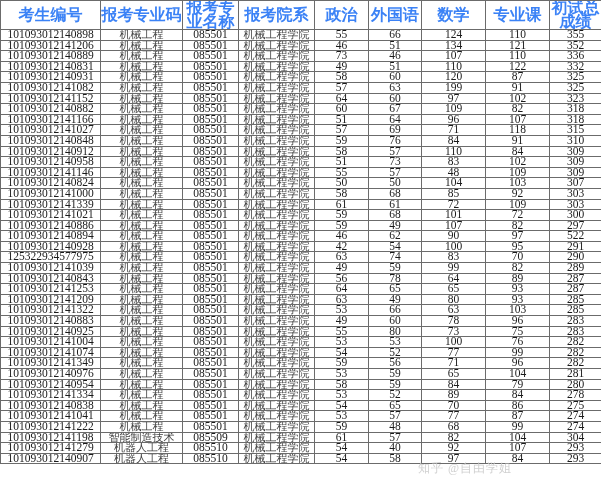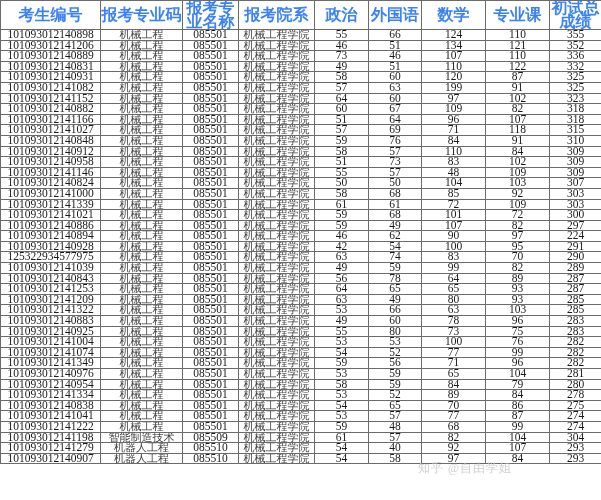--- a/index.html
+++ b/index.html
@@ -287,21 +287,21 @@
       </tr>
       <tr>
         <td>101093012140894</td>
         <td class="zh">机械工程</td>
         <td>085501</td>
         <td class="zh">机械工程学院</td>
         <td>46</td>
         <td>62</td>
         <td>90</td>
         <td>97</td>
-        <td>224</td>
+        <td>522</td>
       </tr>
       <tr>
         <td>101093012140928</td>
         <td class="zh">机械工程</td>
         <td>085501</td>
         <td class="zh">机械工程学院</td>
         <td>42</td>
         <td>54</td>
         <td>100</td>
         <td>95</td>

